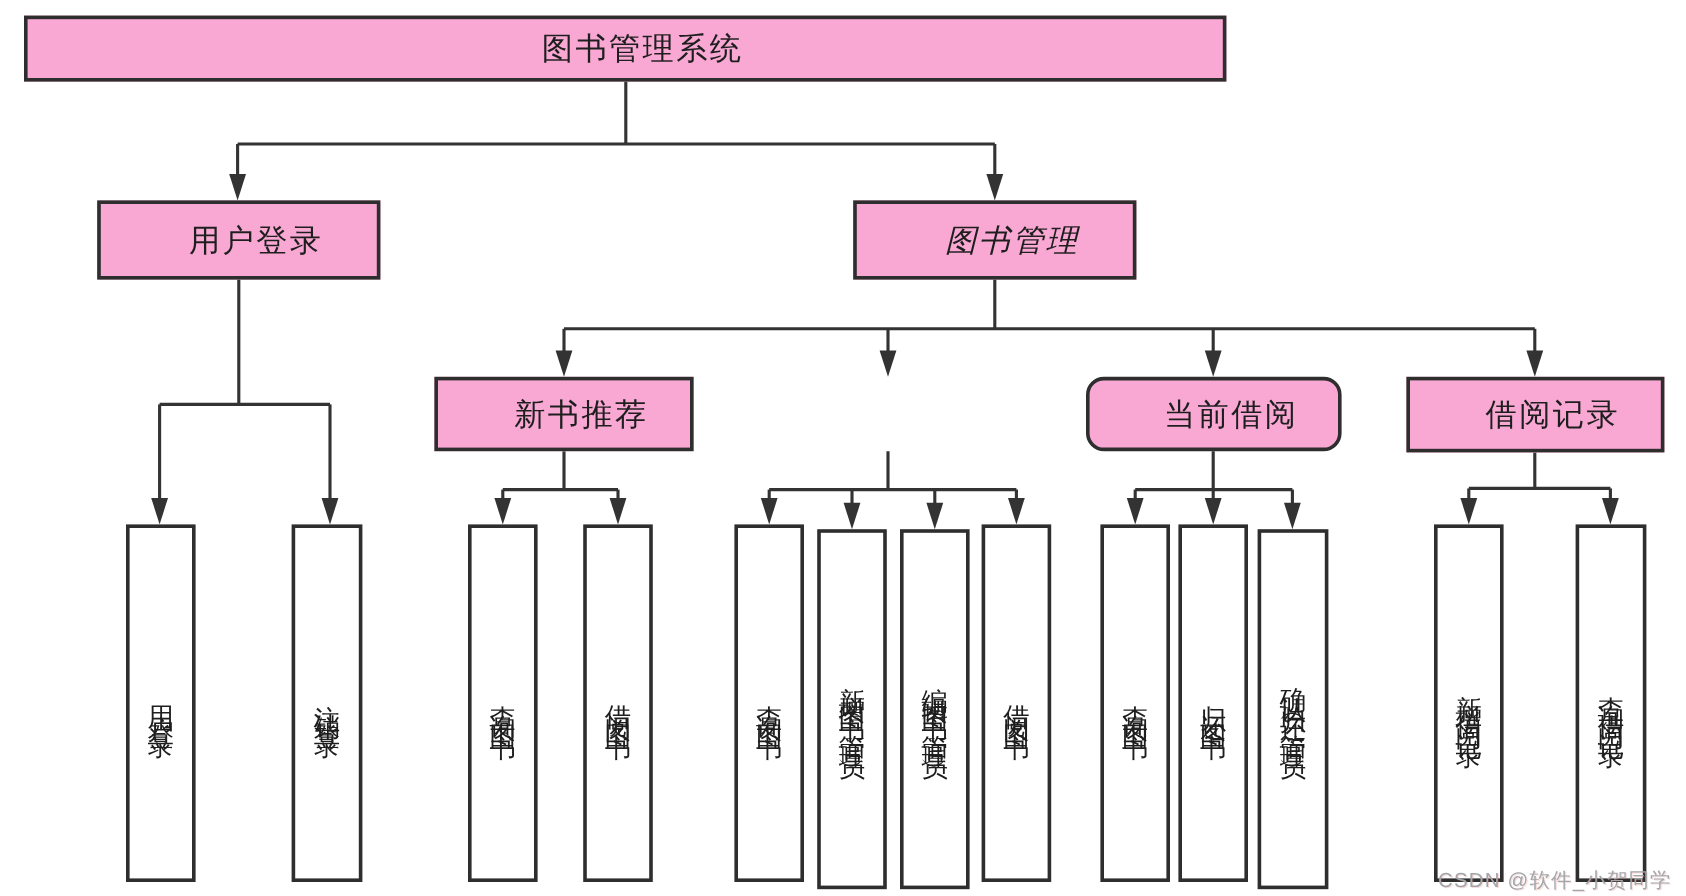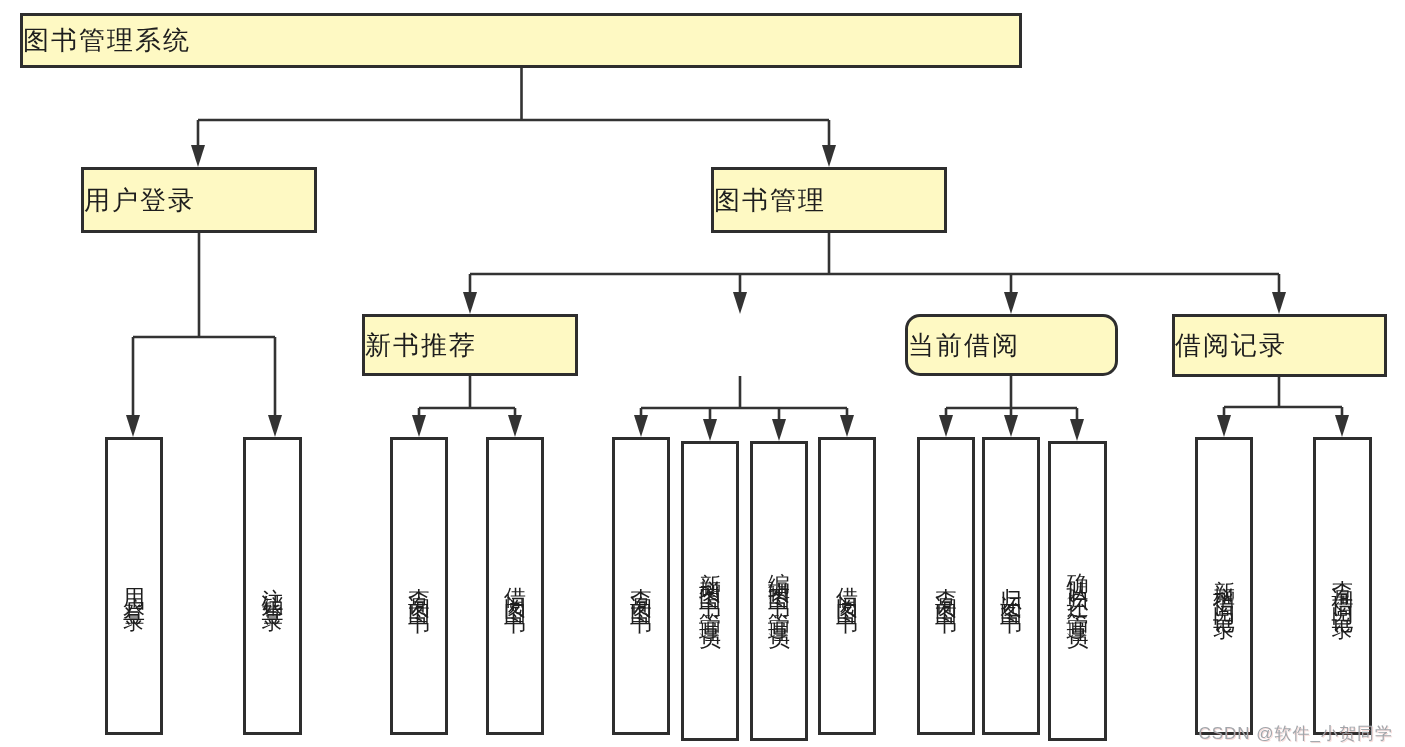--- a/index.html
+++ b/index.html
@@ -5,39 +5,39 @@
   html,body{margin:0;padding:0;background:#ffffff;}
   #canvas{
     position:relative;width:1405px;height:747px;background:#ffffff;overflow:hidden;
     font-family:"Liberation Sans","DejaVu Sans",sans-serif;color:#1e1e1e;
   }
   #wires{position:absolute;left:0;top:0;width:1405px;height:747px;}
   #wires line,#wires path{stroke:#333333;stroke-width:2.6;fill:none;}
   #wires polygon{fill:#333333;stroke:none;}
 
   .hbox{
-    position:absolute;box-sizing:border-box;border:3px solid #2e2e2e;background:#fef9c3;
-    display:flex;align-items:center;
-    font-size:26px;letter-spacing:2px;white-space:nowrap;
+    position:absolute;box-sizing:border-box;border:3px solid #2e2e2e;background:#f9a8d4;
+    display:flex;align-items:center;justify-content:center;
+    font-size:26px;letter-spacing:2px;white-space:nowrap;padding-left:29px;
   }
   .vbox{
     position:absolute;box-sizing:border-box;border:3px solid #2e2e2e;background:#ffffff;
     display:flex;align-items:center;justify-content:center;
     top:437px;height:298px;
   }
   .vbox .vlabel{
     writing-mode:vertical-rl;text-orientation:mixed;
     font-size:22px;line-height:1;letter-spacing:8px;white-space:nowrap;
   }
   .vbox.deep{top:441px;height:300px;}
 
   
   .n-root        {left:20px;  top:13px;  width:1002px;height:55px;}
   .n-user-login  {left:81px;  top:167px; width:236px; height:66px;}
-  .n-book-mgmt   {left:711px; top:167px; width:236px; height:66px;}
+  .n-book-mgmt   {left:711px; top:167px; width:236px; height:66px;font-style:italic;}
   .n-new-book    {left:362px; top:314px; width:216px; height:62px;}
   .n-book-borrow {left:634px; top:314px; width:213px; height:62px;}
   .n-cur-borrow  {left:905px; top:314px; width:213px; height:62px;border-radius:15px;}
   .n-borrow-rec  {left:1172px;top:314px; width:215px; height:63px;}
 
   .l-user-login  {left:105px; width:58px;}
   .l-logout      {left:243px; width:59px;}
   .l-nbr-query   {left:390px; width:58px;}
   .l-nbr-borrow  {left:486px; width:58px;}
   .l-bb-query    {left:612px; width:58px;}

